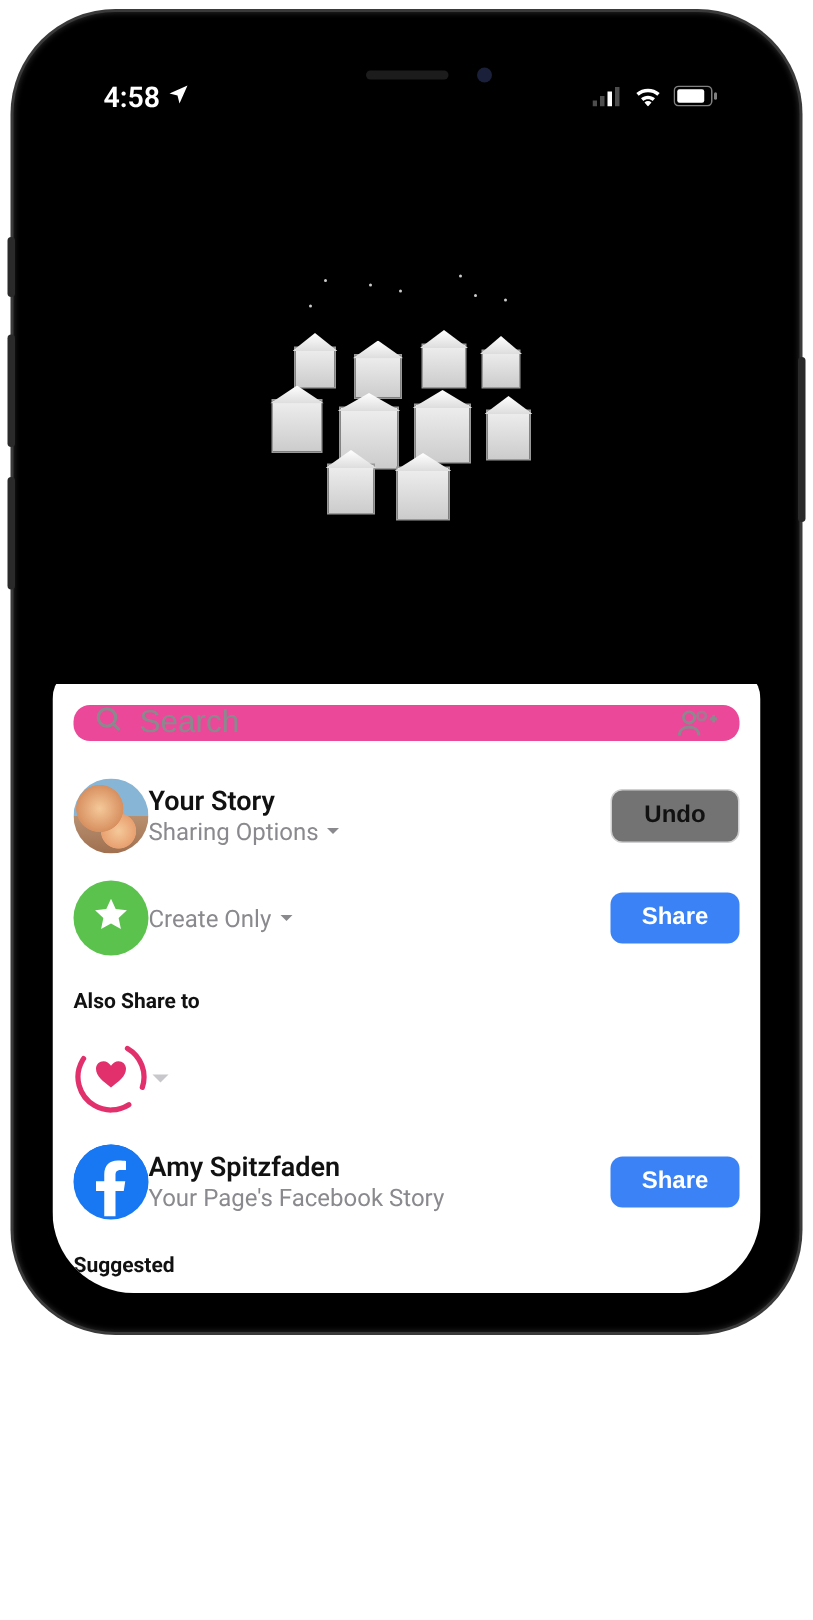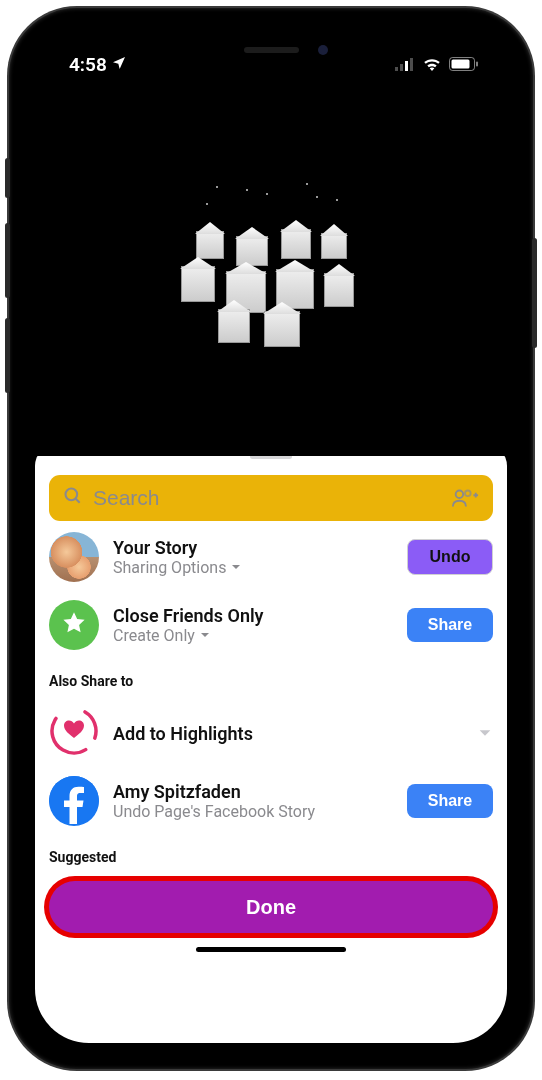--- a/index.html
+++ b/index.html
@@ -6,21 +6,21 @@
     body {
       font-family: -apple-system, BlinkMacSystemFont, "Segoe UI", Roboto, Helvetica, Arial, sans-serif;
       background: #fff;
       display: flex;
       justify-content: center;
       align-items: flex-start;
       padding: 8px 0;
     }
     .phone {
       width: 524px;
-      height: 1061px;
+      height: 880px;
       background: #000;
       border-radius: 68px;
       padding: 26px;
       position: relative;
       box-shadow: 0 0 0 2px #3a3a3a, inset 0 0 4px rgba(255,255,255,0.2);
     }
     .side-btn {
       position: absolute;
       background: #2a2a2a;
       border-radius: 3px;
@@ -98,57 +98,57 @@
       margin-top: -12px;
       display: flex;
       flex-direction: column;
       overflow: hidden;
     }
     .grabber {
       width: 42px; height: 5px; background: #d6d6d8; border-radius: 3px;
       margin: 10px auto 16px;
     }
     .search-row {
-      margin: 0 14px 2px;
-      background: #eab308;
+      margin: 0 14px 16px;
+      background: #ec4899;
       border-radius: 11px;
       height: 46px;
       display: flex; align-items: center;
       padding: 0 14px;
       gap: 10px;
     }
     .search-row input {
       flex: 1; border: none; background: transparent;
       font-size: 21px; color: #333; outline: none;
     }
     .search-row input::placeholder { color: #8a8a8e; }
     .add-people { color:#8a8a8e; display:flex; align-items:center; }
     .list { padding: 0 14px; }
     .row {
-      display: flex; align-items: center; gap: 14px;
+      display: flex; align-items: center; 
       padding: 9px 0;
     }
     .avatar {
       width: 50px; height: 50px; border-radius: 50%;
       flex-shrink: 0; background:#ddd;
       display:flex; align-items:center; justify-content:center;
       overflow:hidden;
     }
     .avatar.green { background:#5bc24e; }
     .avatar.fb { background:#1877f2; }
     .row-text { flex: 1; min-width:0; }
     .row-title { font-size: 18px; font-weight: 600; color:#111; }
     .row-sub { font-size: 16px; color:#8a8a8e; display:flex; align-items:center; gap:4px; }
     .action-btn {
       border-radius: 8px; font-size:16px; font-weight:600;
       padding: 8px 20px; border:none; cursor:pointer;
       min-width:86px; text-align:center;
     }
     .action-btn.outline {
-      background:#8b5cf6; color:#111; border:1.5px solid #d0d0d2;
+      background:#737373; color:#111; border:1.5px solid #d0d0d2;
     }
     .action-btn.primary {
       background:#3b82f6; color:#fff;
     }
     .section-header {
       font-size: 14px; font-weight: 700; color:#111;
       padding: 14px 14px 10px;
     }
     .highlight-avatar {
       width:50px; height:50px; border-radius:50%;
@@ -288,21 +288,20 @@
 
         <div class="row">
           <div class="avatar green">
             <span>
               <svg width="26" height="26" viewBox="0 0 24 24" fill="#fff">
                   <path d="M12 2l2.9 6.3 6.9.8-5.1 4.7 1.4 6.8L12 17.3 5.9 20.6l1.4-6.8L2.2 9.1l6.9-.8L12 2z"></path>
                 </svg>
             </span>
           </div>
           <div class="row-text">
-            <div class="row-title">Close Friends Only</div>
             <div class="row-sub">
               <span>Create Only</span>
               <span>
                 <svg width="12" height="12" viewBox="0 0 12 12" fill="#8a8a8e">
                     <path d="M2 4l4 4 4-4z"></path>
                   </svg>
               </span>
             </div>
           </div>
           <button class="action-btn primary">Share</button>
@@ -314,42 +313,39 @@
       <div class="list">
         <div class="row">
           <div class="highlight-avatar">
             <span>
               <svg width="50" height="50" viewBox="0 0 50 50">
                 <circle cx="25" cy="25" r="22" fill="none" stroke="#e1306c" stroke-width="3.5" stroke-dasharray="30 15 60 40" stroke-linecap="round" transform="rotate(-60 25 25)"></circle>
                 <path d="M25 32c-5-4-10-7.5-10-12.5 0-3 2.3-5 5-5 2 0 3.8 1.2 5 3 1.2-1.8 3-3 5-3 2.7 0 5 2 5 5 0 5-5 8.5-10 12.5z" fill="#e1306c"></path>
               </svg>
             </span>
           </div>
-          <div class="row-text">
-            <div class="row-title">Add to Highlights</div>
-          </div>
           <span class="chev-right">
             <svg width="16" height="16" viewBox="0 0 12 12" fill="#c7c7cc">
                 <path d="M2 4l4 4 4-4z"></path>
               </svg>
           </span>
         </div>
 
         <div class="row">
           <div class="avatar fb">
             <span>
               <svg width="50" height="50" viewBox="0 0 50 50">
                   <circle cx="25" cy="25" r="25" fill="#1877f2"></circle>
                   <path d="M28 50V33h5.5l1-6.5H28v-4c0-1.9.5-3.5 3.5-3.5H35v-6c-.7-.1-3-.3-5.5-.3-5.5 0-9 3.3-9 9.3v4.5H15V33h5.5v17h7.5z" fill="#fff"></path>
                 </svg>
             </span>
           </div>
           <div class="row-text">
             <div class="row-title">Amy Spitzfaden</div>
-            <div class="row-sub">Undo Page's Facebook Story</div>
+            <div class="row-sub">Your Page's Facebook Story</div>
           </div>
           <button class="action-btn primary">Share</button>
         </div>
       </div>
 
       <div class="section-header">Suggested</div>
 
       <div class="done-wrap">
         <button class="done-btn">Done</button>
       </div>

